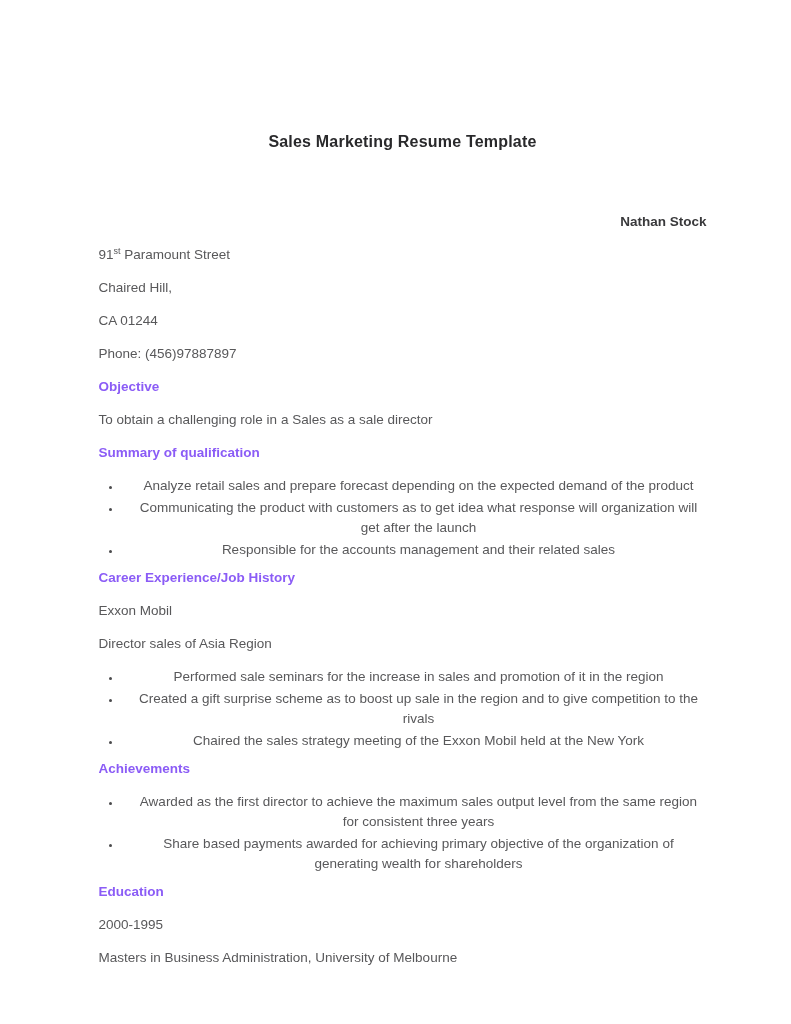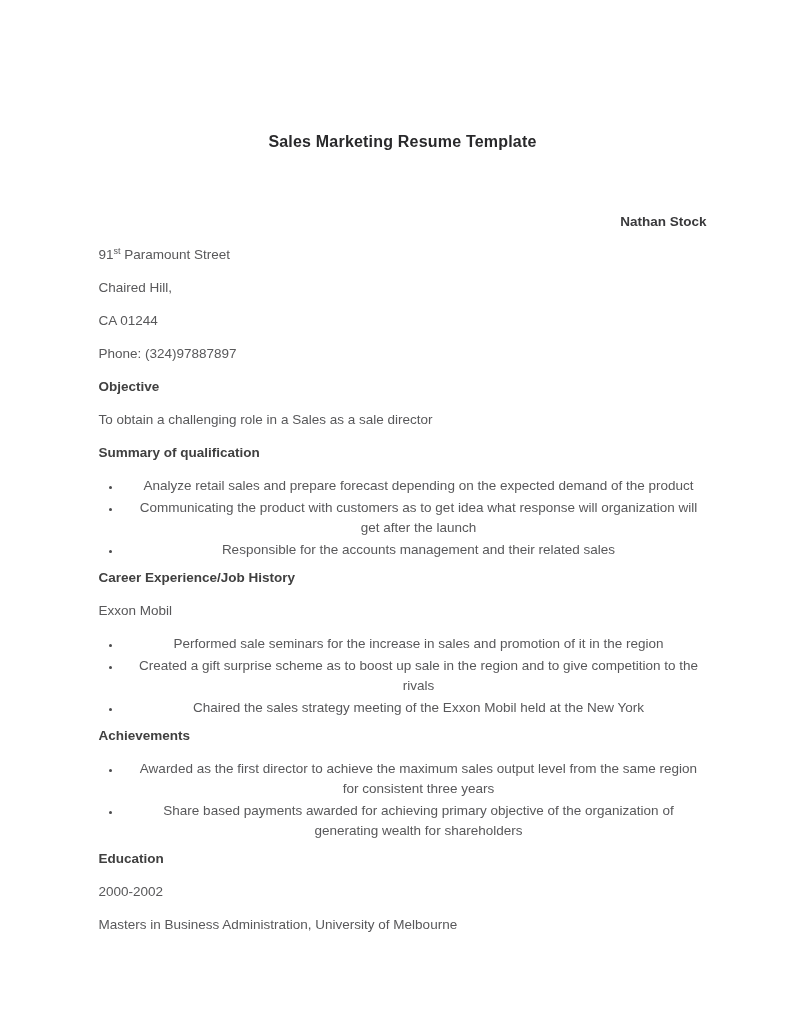--- a/index.html
+++ b/index.html
@@ -28,21 +28,21 @@
     margin: 0 0 58px 0;
     line-height: 24px;
     letter-spacing: 0.2px;
   }
   .page p {
     margin: 0 0 13px 0;
     line-height: 20px;
   }
   .heading {
     font-weight: bold;
-    color: #404040;
+    color: #8b5cf6;
     margin: 0 0 13px 0;
     line-height: 20px;
   }
   .name {
     font-weight: bold;
     color: #39393b;
     text-align: right;
   }
   sup.ordinal {
     font-size: 9px;
@@ -77,54 +77,55 @@
 
 <div class="page">
 
   <h1 class="doc-title">Sales Marketing Resume Template</h1>
 
   <section>
     <p class="name">Nathan Stock</p>
     <p><span>91</span><sup class="ordinal">st</sup><span> Paramount Street</span></p>
     <p>Chaired Hill,</p>
     <p>CA 01244</p>
-    <p>Phone: (324)97887897</p>
+    <p>Phone: (456)97887897</p>
   </section>
 
   <section>
     <p class="heading">Objective</p>
     <p>To obtain a challenging role in a Sales as a sale director</p>
   </section>
 
   <section>
     <p class="heading">Summary of qualification</p>
     <ul class="bullets">
       <li>Analyze retail sales and prepare forecast depending on the expected demand of the product</li>
       <li>Communicating the product with customers as to get idea what response will organization will get after the launch</li>
       <li>Responsible for the accounts management and their related sales</li>
     </ul>
   </section>
 
   <section>
     <p class="heading tight">Career Experience/Job History</p>
     <p>Exxon Mobil</p>
+    <p>Director sales of Asia Region</p>
     <ul class="bullets">
       <li>Performed sale seminars for the increase in sales and promotion of it in the region</li>
       <li>Created a gift surprise scheme as to boost up sale in the region and to give competition to the rivals</li>
       <li>Chaired the sales strategy meeting of the Exxon Mobil held at the New York</li>
     </ul>
   </section>
 
   <section>
     <p class="heading tight">Achievements</p>
     <ul class="bullets">
       <li>Awarded as the first director to achieve the maximum sales output level from the same region for consistent three years</li>
       <li>Share based payments awarded for achieving primary objective of the organization of generating wealth for shareholders</li>
     </ul>
   </section>
 
   <section>
     <p class="heading tight">Education</p>
-    <p>2000-2002</p>
+    <p>2000-1995</p>
     <p>Masters in Business Administration, University of Melbourne</p>
   </section>
 
 </div>
 
 </body></html>

